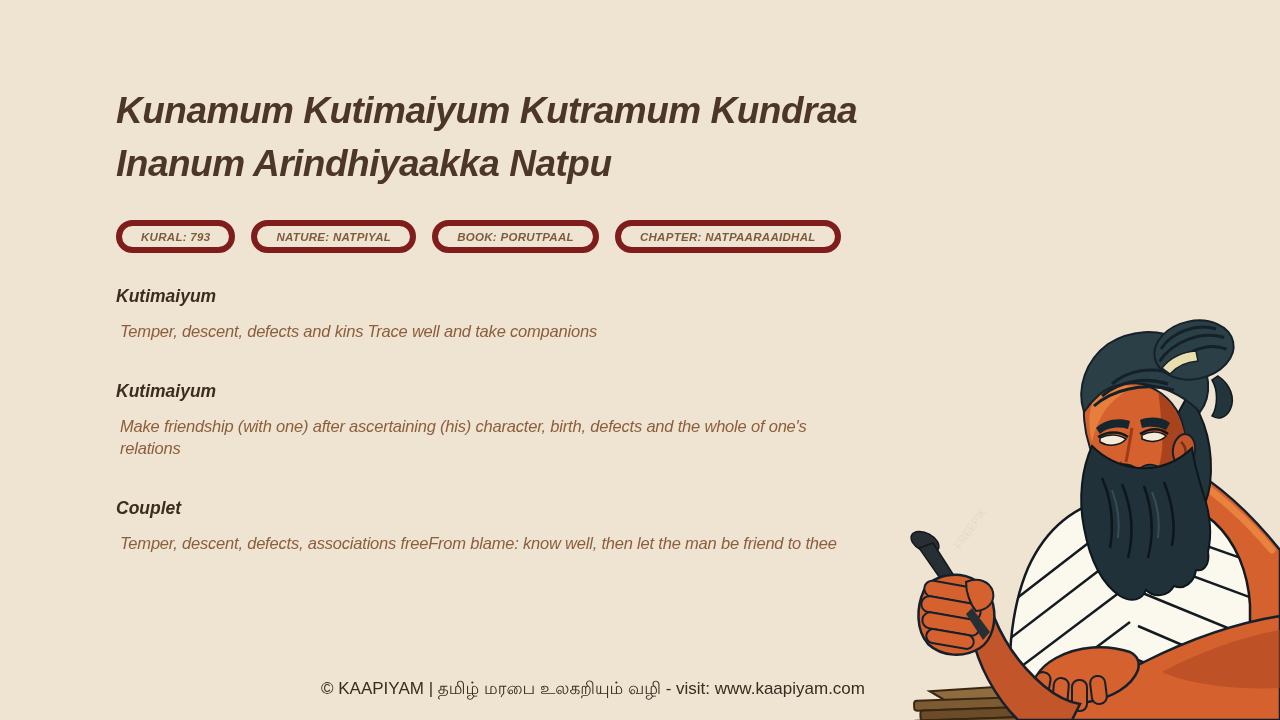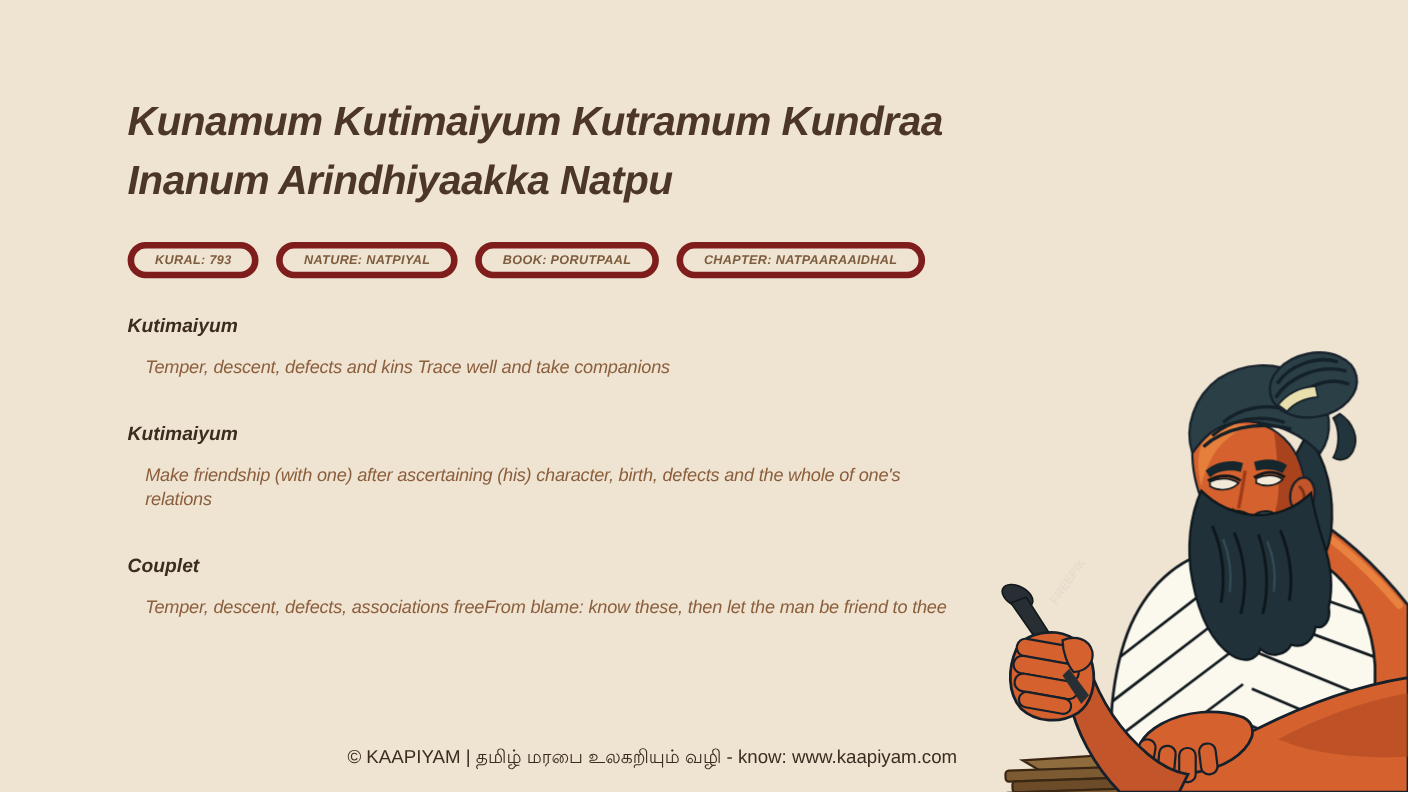--- a/index.html
+++ b/index.html
@@ -49,21 +49,21 @@
     font-size: 17.5px;
     font-weight: 700;
     color: #3C2C1F;
     margin-bottom: 13px;
   }
   .section p {
     font-size: 16.5px;
     color: #8B5E3C;
     line-height: 22px;
     letter-spacing: -0.2px;
-    margin: 16px;
+    margin: 4px;
   }
   .section p.oneline { white-space: nowrap; }
   .section p.wrap { max-width: 724px; }
   .footer {
     position: absolute;
     left: 0;
     right: 94px;
     bottom: 20px;
     text-align: center;
     font-size: 17px;
@@ -96,27 +96,27 @@
     <section class="section">
       <h2>Kutimaiyum</h2>
       <p class="oneline">Temper, descent, defects and kins Trace well and take companions</p>
     </section>
     <section class="section">
       <h2>Kutimaiyum</h2>
       <p class="wrap">Make friendship (with one) after ascertaining (his) character, birth, defects and the whole of one's relations</p>
     </section>
     <section class="section">
       <h2>Couplet</h2>
-      <p class="oneline">Temper, descent, defects, associations freeFrom blame: know these, then let the man be friend to thee</p>
+      <p class="oneline">Temper, descent, defects, associations freeFrom blame: know well, then let the man be friend to thee</p>
     </section>
   </div>
 </main>
 
 <footer class="footer">
-  <span>© KAAPIYAM | தமிழ் மரபை உலகறியும் வழி - know: www.kaapiyam.com</span>
+  <span>© KAAPIYAM | தமிழ் மரபை உலகறியும் வழி - visit: www.kaapiyam.com</span>
 </footer>
 
 <div class="illustration">
   <svg viewBox="0 0 380 420" width="380" height="420" xmlns="http://www.w3.org/2000/svg">
 
     <g opacity="0.07" fill="#555" font-size="11" font-family="Liberation Sans, sans-serif">
       <text x="60" y="250" transform="rotate(-55 60 250)">FREEPIK</text>
       <text x="250" y="180" transform="rotate(-55 250 180)">FREEPIK</text>
       <text x="300" y="380" transform="rotate(-55 300 380)">FREEPIK</text>
     </g>

